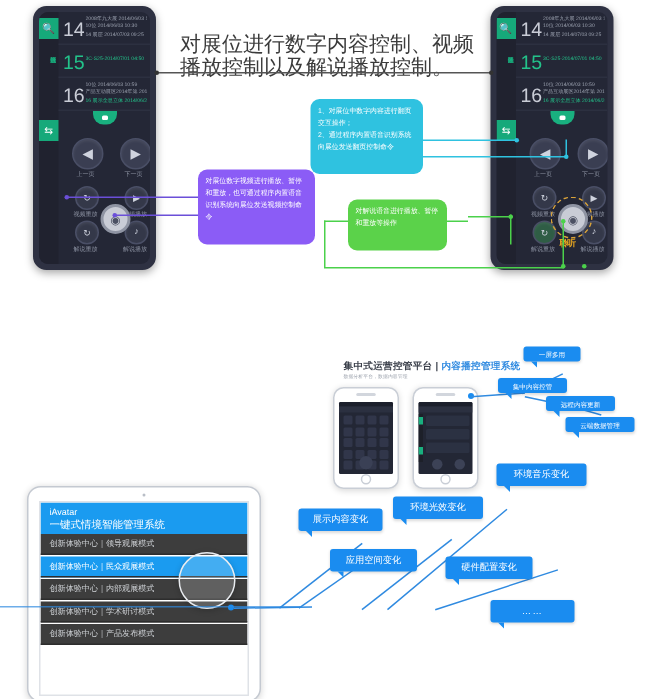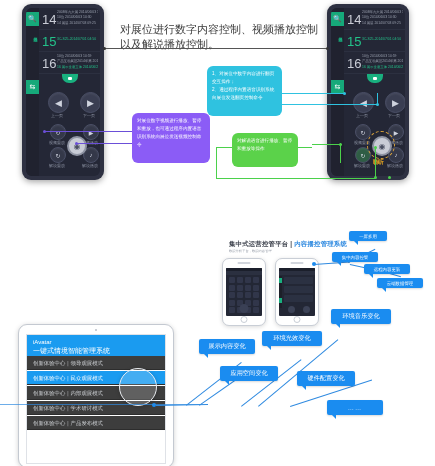--- a/index.html
+++ b/index.html
@@ -33,21 +33,21 @@
   .mic{position:absolute;width:16px;height:16px;border-radius:50%;background:#c9ccd6;border:2px solid #8f94a3;
        display:flex;align-items:center;justify-content:center;font-size:8px;color:#4b5063;}
   .mic-ring{position:absolute;width:26px;height:26px;border-radius:50%;border:1px dashed #d8a23a;}
   .listen{position:absolute;font-size:6px;color:#e8a720;font-weight:bold;letter-spacing:-1px;}
 
   
   .cal{position:absolute;border-radius:6px;box-sizing:border-box;padding:4px 5px;color:#fff;font-size:4.6px;line-height:8px;}
   .cal.purple{background:#8b5cf6;}
   .cal.cyan{background:#2fc2e0;}
   .cal.green{background:#5bd24a;}
-  .plain-txt{position:absolute;color:#3b3b3b;font-size:11px;line-height:15px;}
+  .plain-txt{position:absolute;color:#3b3b3b;font-size:14px;line-height:15px;}
 
   .ln{position:absolute;background:#6b4fd8;height:1px;}
   .dot{position:absolute;width:3px;height:3px;border-radius:50%;background:#6b4fd8;}
   .ln.gy{background:#555;}
   .dot.gy{background:#333;}
   .ln.gr{background:#4bd14b;}
   .dot.gr{background:#4bd14b;}
   .ln.cy{background:#2fc2e0;}
   .dot.cy{background:#2fc2e0;}
   .mt1{position:absolute;font-size:6.4px;color:#3a3f4a;font-weight:bold;letter-spacing:.2px;}

